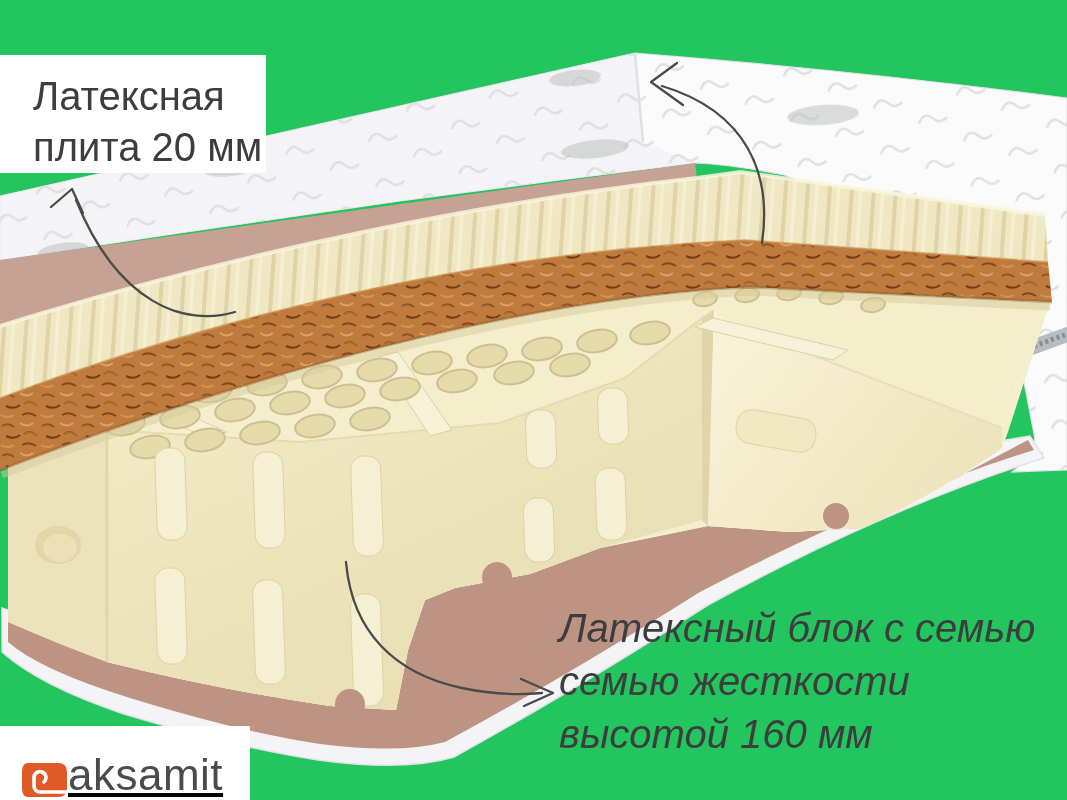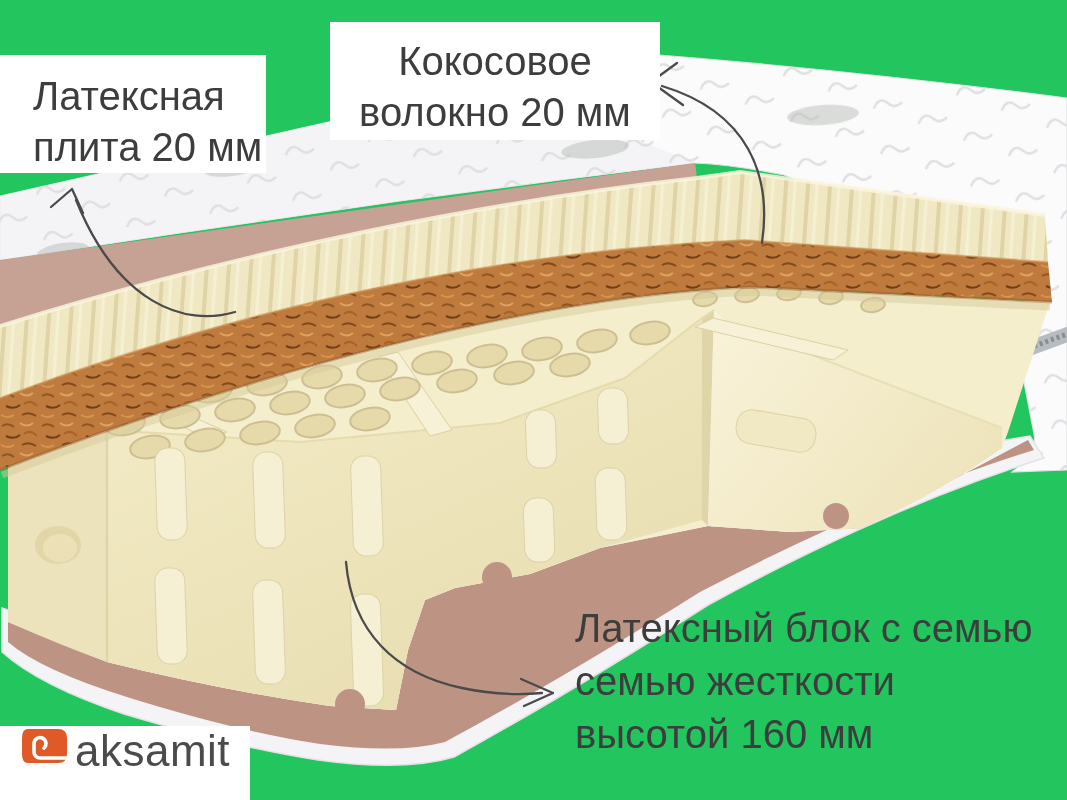--- a/index.html
+++ b/index.html
@@ -3,23 +3,23 @@
 <meta charset="utf-8">
 <style>
   html,body{margin:0;padding:0;background:#fff;}
   .stage{position:relative;width:1067px;height:800px;background:#22c55e;overflow:hidden;
          font-family:"Liberation Sans",sans-serif;}
   .stage svg.scene{position:absolute;left:0;top:0;}
   .label{position:absolute;color:#3d3d3d;font-size:40px;line-height:51px;background:#fff;}
   .label .ln{white-space:nowrap;}
   .label-latex-plate{left:0;top:55px;width:266px;height:118px;padding:16px 0 0 33px;box-sizing:border-box;}
   .label-coconut{left:330px;top:22px;width:330px;height:118px;padding:14px 0 0 0;box-sizing:border-box;text-align:center;}
-  .label-latex-block{left:575px;top:602px;width:460px;background:transparent;line-height:53px;}
+  .label-latex-block{left:559px;top:602px;width:460px;background:transparent;line-height:53px;font-style:italic;}
   .logo{position:absolute;left:0;top:726px;width:250px;height:74px;background:#fff;
-        display:flex;align-items:flex-start;padding-left:22px;box-sizing:border-box;gap:7px;}
+        display:flex;align-items:flex-end;padding-left:22px;box-sizing:border-box;text-decoration:underline;}
   .logo-text{color:#4b4b4b;font-size:44px;letter-spacing:.5px;}
 </style>
 </head>
 <body>
 
 <div class="stage">
 
 <svg class="scene" width="1067" height="800" viewBox="0 0 1067 800">
   <defs>
     <pattern id="quilt" width="84" height="46" patternUnits="userSpaceOnUse" patternTransform="rotate(-9)">
@@ -192,24 +192,20 @@
       <path d="M553,693 L521,679 M553,693 L524,706"></path>
     </g>
   </g>
 </svg>
 
   <div class="label label-latex-plate">
     <div class="ln">Латексная</div>
     <div class="ln">плита 20 мм</div>
   </div>
 
-  <div class="label label-coconut">
-    <div class="ln">Кокосовое</div>
-    <div class="ln">волокно 20 мм</div>
-  </div>
 
   <div class="label label-latex-block">
     <div class="ln">Латексный блок с семью</div>
     <div class="ln">семью жесткости</div>
     <div class="ln">высотой 160 мм</div>
   </div>
 
   <div class="logo">
     <svg width="46" height="40" viewBox="0 0 46 40">
       <path d="M6,3 h30 q9,0 9,9 v16 q0,9 -9,9 h-30 q-6,0 -6,-9 v-16 q0,-9 6,-9 z" fill="#e05a28"></path>

